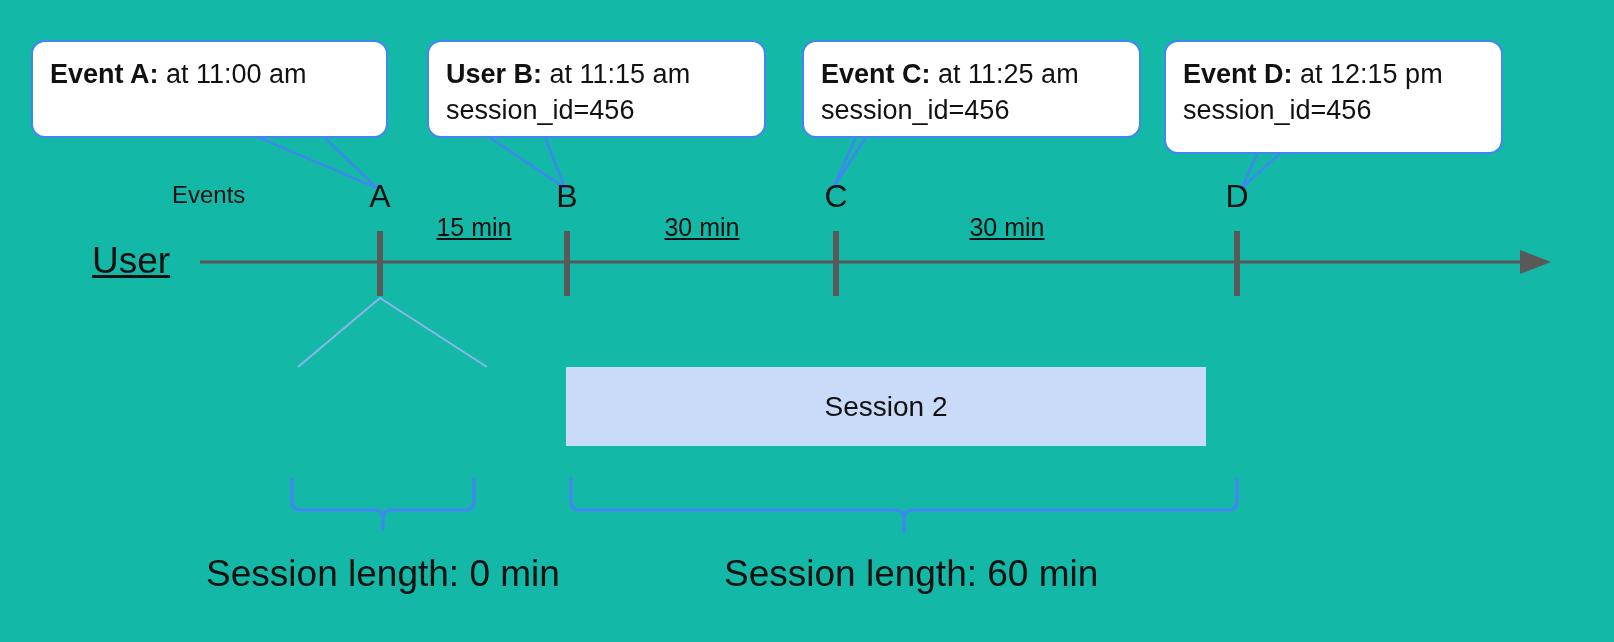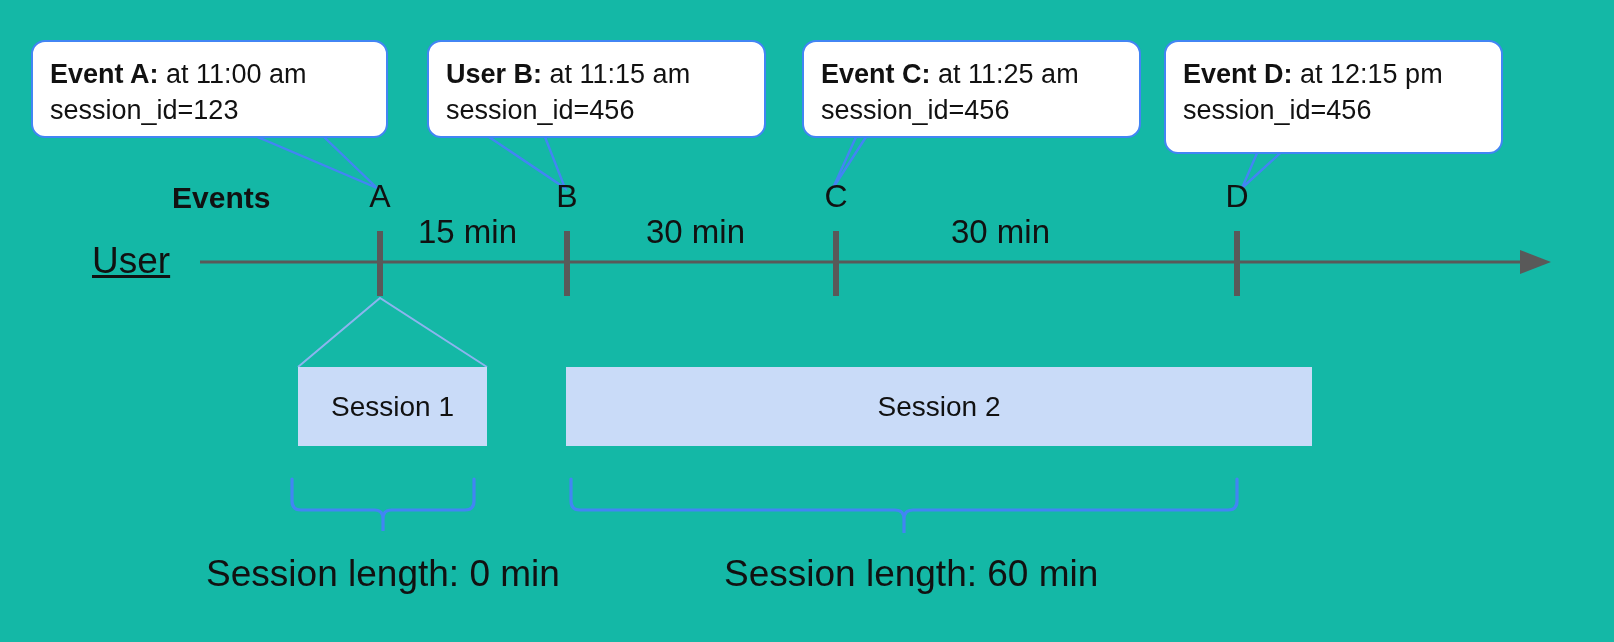--- a/index.html
+++ b/index.html
@@ -51,38 +51,38 @@
   
   .axis-label-user {
     position: absolute;
     font-size: 37px;
     color: #111111;
     white-space: nowrap;
     text-decoration: underline;
   }
   .axis-label-events {
     position: absolute;
-    font-size: 30px;
+    font-size: 24px;
     color: #111111;
     white-space: nowrap;
-    font-weight: bold;
   }
   .event-letter {
     position: absolute;
     font-size: 32px;
     color: #111111;
     text-align: center;
     white-space: nowrap;
   }
   .gap-label {
     position: absolute;
-    font-size: 33px;
+    font-size: 25px;
     color: #111111;
-    text-align: left;
+    text-align: center;
     white-space: nowrap;
+    text-decoration: underline;
   }
 
   
   .session-box {
     position: absolute;
     background: #c9dbf8;
     display: flex;
     align-items: center;
     justify-content: center;
     font-size: 28px;
@@ -132,21 +132,20 @@
     <g fill="none" stroke="#4285f4" stroke-width="3.2" stroke-linecap="round">
       <path d="M 292,479 L 292,501 Q 292,510 301,510 L 375,510 Q 383,510 383,519 L 383,531
                L 383,519 Q 383,510 391,510 L 465,510 Q 474,510 474,501 L 474,479"></path>
       <path d="M 571,479 L 571,501 Q 571,510 580,510 L 895,510 Q 904,510 904,519 L 904,533
                L 904,519 Q 904,510 913,510 L 1228,510 Q 1237,510 1237,501 L 1237,479"></path>
     </g>
   </svg>
 
   <div class="callout" style="left:31px; top:40px; width:357px; height:98px;">
     <span class="ev-label">Event A:</span><span> at 11:00 am</span>
-    <span class="line2">session_id=123</span>
   </div>
 
   <div class="callout" style="left:427px; top:40px; width:339px; height:98px;">
     <span class="ev-label">User B:</span><span> at 11:15 am</span>
     <span class="line2">session_id=456</span>
   </div>
 
   <div class="callout" style="left:802px; top:40px; width:339px; height:98px;">
     <span class="ev-label">Event C:</span><span> at 11:25 am</span>
     <span class="line2">session_id=456</span>
@@ -163,25 +162,22 @@
 
   <div class="event-letter" style="left:355px; top:178px; width:50px;">A</div>
   <div class="event-letter" style="left:542px; top:178px; width:50px;">B</div>
   <div class="event-letter" style="left:811px; top:178px; width:50px;">C</div>
   <div class="event-letter" style="left:1212px; top:178px; width:50px;">D</div>
 
   <div class="gap-label" style="left:418px; top:213px; width:112px;">15 min</div>
   <div class="gap-label" style="left:646px; top:213px; width:112px;">30 min</div>
   <div class="gap-label" style="left:951px; top:213px; width:112px;">30 min</div>
 
-  <div class="session-box" style="left:298px; top:367px; width:189px; height:79px;">
-    <span>Session 1</span>
-  </div>
 
-  <div class="session-box" style="left:566px; top:367px; width:746px; height:79px;align-items:center;">
+  <div class="session-box" style="left:566px; top:367px; width:640px; height:79px;align-items:center;">
     <span>Session 2</span>
   </div>
 
   <div class="session-length" style="left:203px; top:553px; width:360px;">Session length: 0 min</div>
 
   <div class="session-length" style="left:724px; top:553px; width:360px;">Session length: 60 min</div>
 
 </div>
 
 </body></html>

